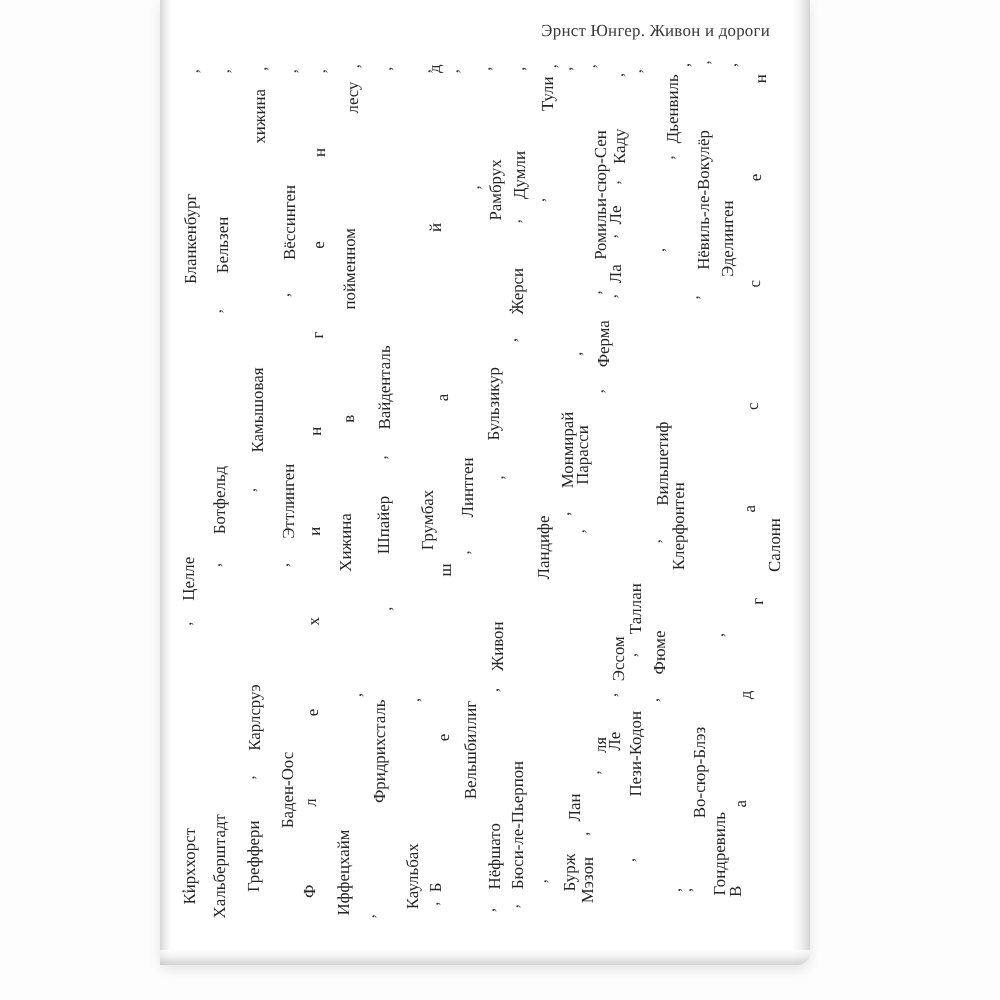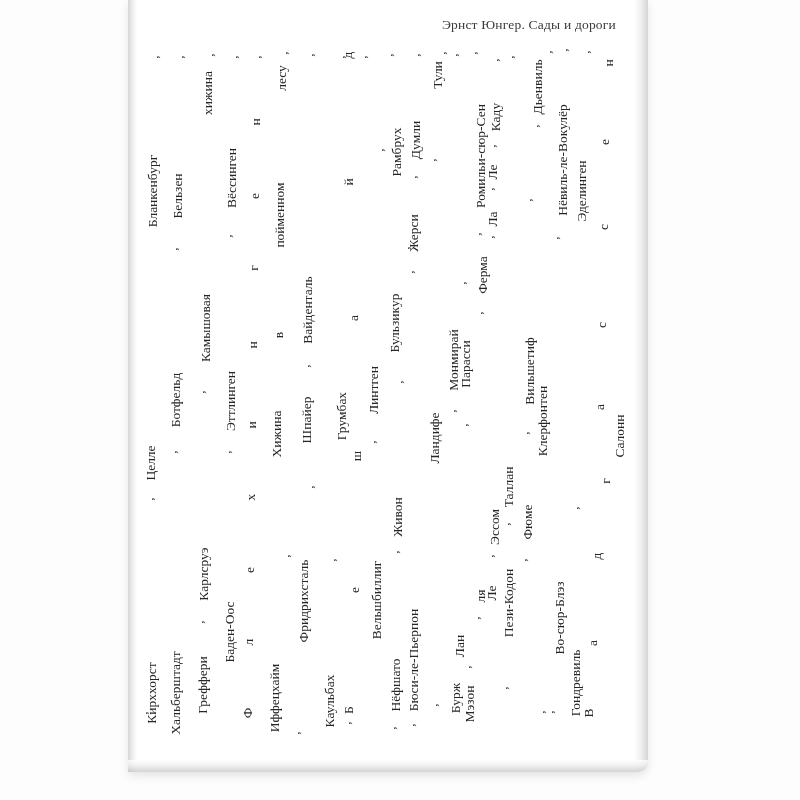--- a/index.html
+++ b/index.html
@@ -23,21 +23,21 @@
   .tok.comma{font-size:13px;color:#333;}
 </style>
 </head>
 <body>
 
 <div class="stage">
   <div class="page">
     <div class="edge-left"></div>
     <div class="edge-right"></div>
     <div class="edge-bottom"></div>
-    <div class="running-header">Эрнст Юнгер. Сады и дороги</div>
+    <div class="running-header">Эрнст Юнгер. Живон и дороги</div>
   </div>
   <div id="tokens">
       <span class="tok comma" style="left: 143px; top: 713px;">,</span>
       <span class="tok" style="left: 152px; top: 693px;">Кирххорст</span>
       <span class="tok comma" style="left: 149px; top: 499px;">,</span>
       <span class="tok" style="left: 151px; top: 463px;">Целле</span>
       <span class="tok" style="left: 153px; top: 191px;">Бланкенбург</span>
       <span class="tok comma" style="left: 154px; top: 57px;">,</span>
       <span class="tok" style="left: 176px; top: 693px;">Хальберштадт</span>
       <span class="tok comma" style="left: 172px; top: 452px;">,</span>

